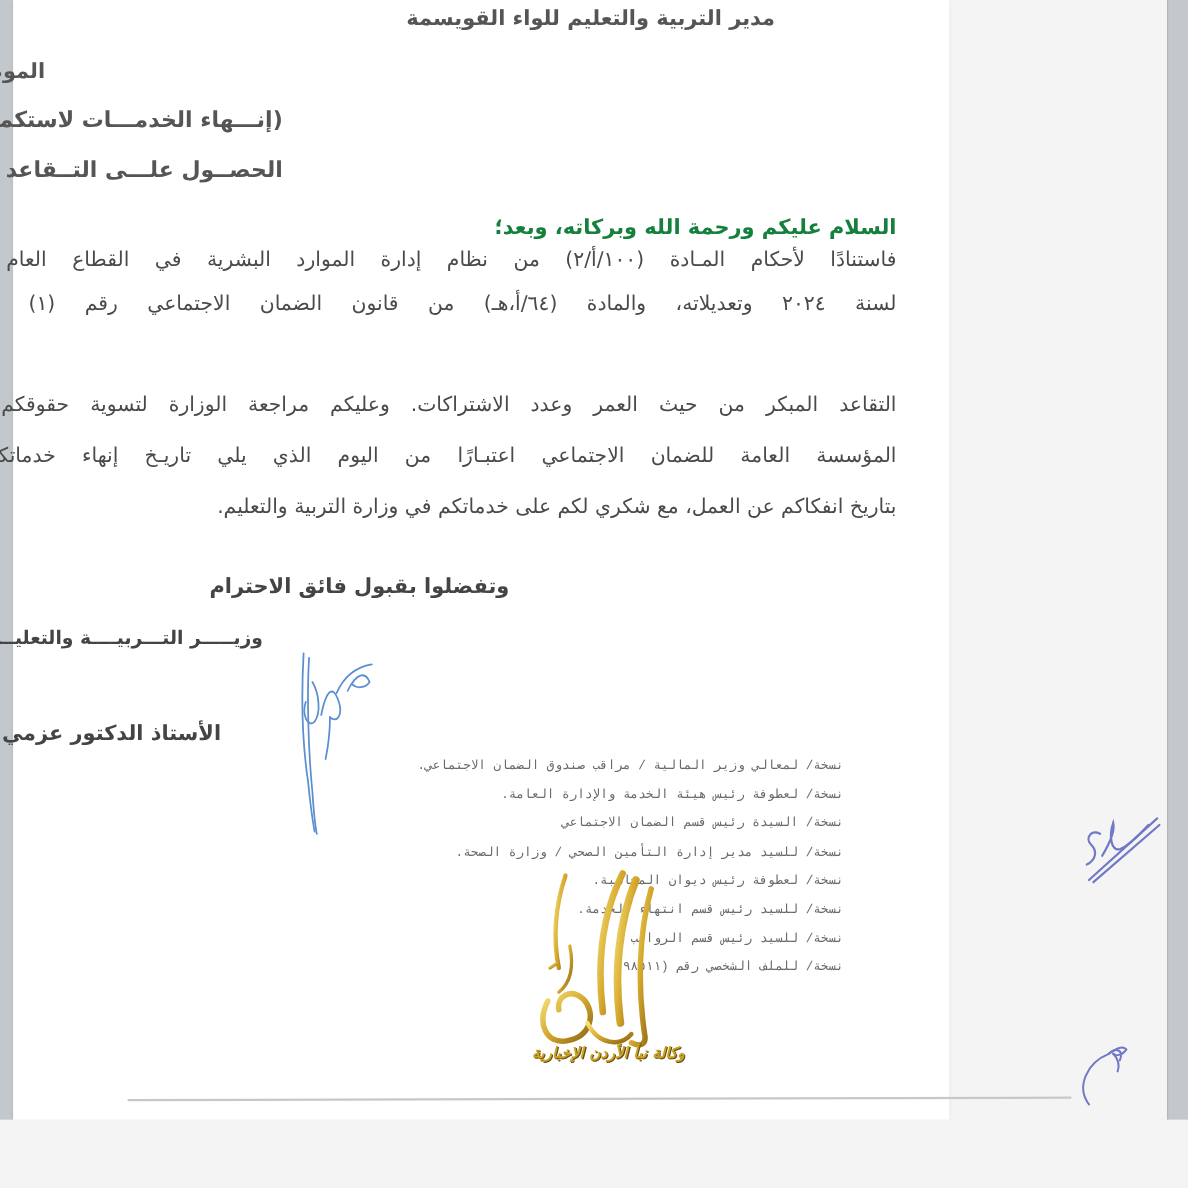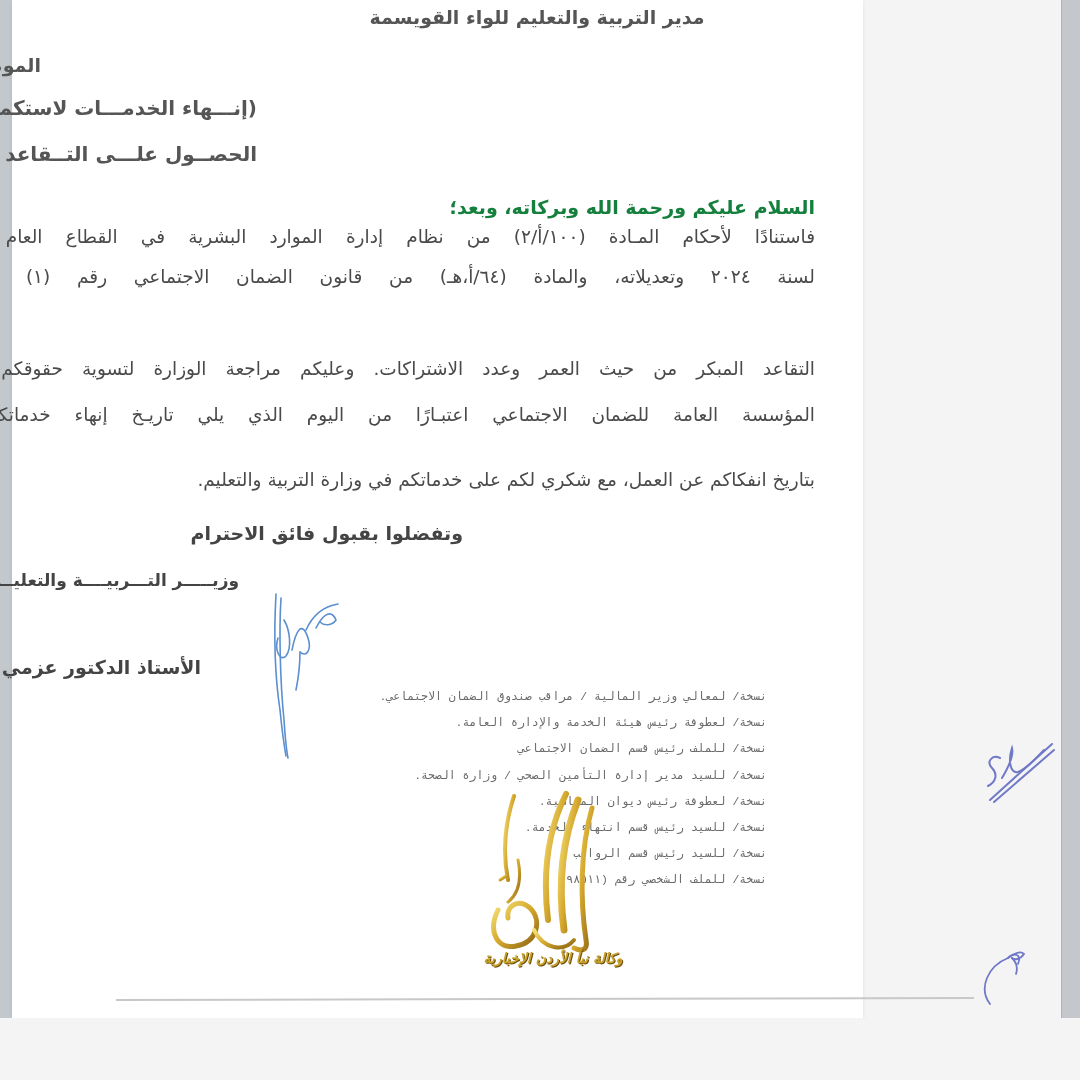--- a/index.html
+++ b/index.html
@@ -36,21 +36,21 @@
     .subject-line.l1 { top: 96px; }
     .subject-line.l2 { top: 142px; }
     .greeting { top: 196px; right: 48px; font-size: 19px; color: #15803d; font-weight: bold; }
 
     .body-line {
       position: absolute; right: 48px; width: 920px;
       font-size: 18.5px; color: #4a4a4a;
       text-align: justify; text-align-last: justify;
       white-space: nowrap;
     }
-    .body-line.last { text-align-last: right; margin-top: 19px; }
+    .body-line.last { text-align-last: right; }
 
     .closing { top: 522px; right: 400px; font-size: 19px; color: #444; font-weight: bold; }
     .minister-title { top: 570px; right: 624px; font-size: 17px; color: #444; font-weight: bold; letter-spacing: 1px; }
     .minister-name { top: 656px; right: 662px; font-size: 19px; color: #444; font-weight: bold; }
 
     .cc-list { position: absolute; top: 684px; right: 96px; font-family: Liberation Mono, monospace; }
     .cc-item { font-size: 11.5px; color: #6a6a6a; height: 26.2px; line-height: 26px; white-space: nowrap; text-align: right; }
 
     .footer-rule {
       position: absolute; left: 104px; top: 998px; width: 858px; height: 2px;
@@ -102,21 +102,21 @@
       <path d="M30 60 C 34 40, 40 30, 46 48 C 50 60, 44 68, 38 62"></path>
       <path d="M44 40 C 52 22, 64 16, 76 14"></path>
       <path d="M54 38 C 62 22, 70 20, 74 30 C 70 36, 62 36, 58 32"></path>
       <path d="M38 62 C 38 76, 36 90, 34 100"></path>
     </g>
   </svg>
 
   <div class="cc-list rtl">
     <div class="cc-item">نسخة/ لمعالي وزير المالية / مراقب صندوق الضمان الاجتماعي.</div>
     <div class="cc-item">نسخة/ لعطوفة رئيس هيئة الخدمة والإدارة العامة.</div>
-    <div class="cc-item">نسخة/ للملف رئيس قسم الضمان الاجتماعي</div>
+    <div class="cc-item">نسخة/ السيدة رئيس قسم الضمان الاجتماعي</div>
     <div class="cc-item">نسخة/ للسيد مدير إدارة التأمين الصحي / وزارة الصحة.</div>
     <div class="cc-item">نسخة/ لعطوفة رئيس ديوان المحاسبة.</div>
     <div class="cc-item">نسخة/ للسيد رئيس قسم انتهاء الخدمة.</div>
     <div class="cc-item">نسخة/ للسيد رئيس قسم الرواتب</div>
     <div class="cc-item">نسخة/ للملف الشخصي رقم (٩٨٥١١)</div>
   </div>
 
   <svg class="initials" viewBox="0 0 78 70">
     <g fill="none" stroke="#7078c8" stroke-width="2" stroke-linecap="round">
       <path d="M22 20 C 14 16, 8 24, 14 30 C 20 36, 18 44, 10 48"></path>

